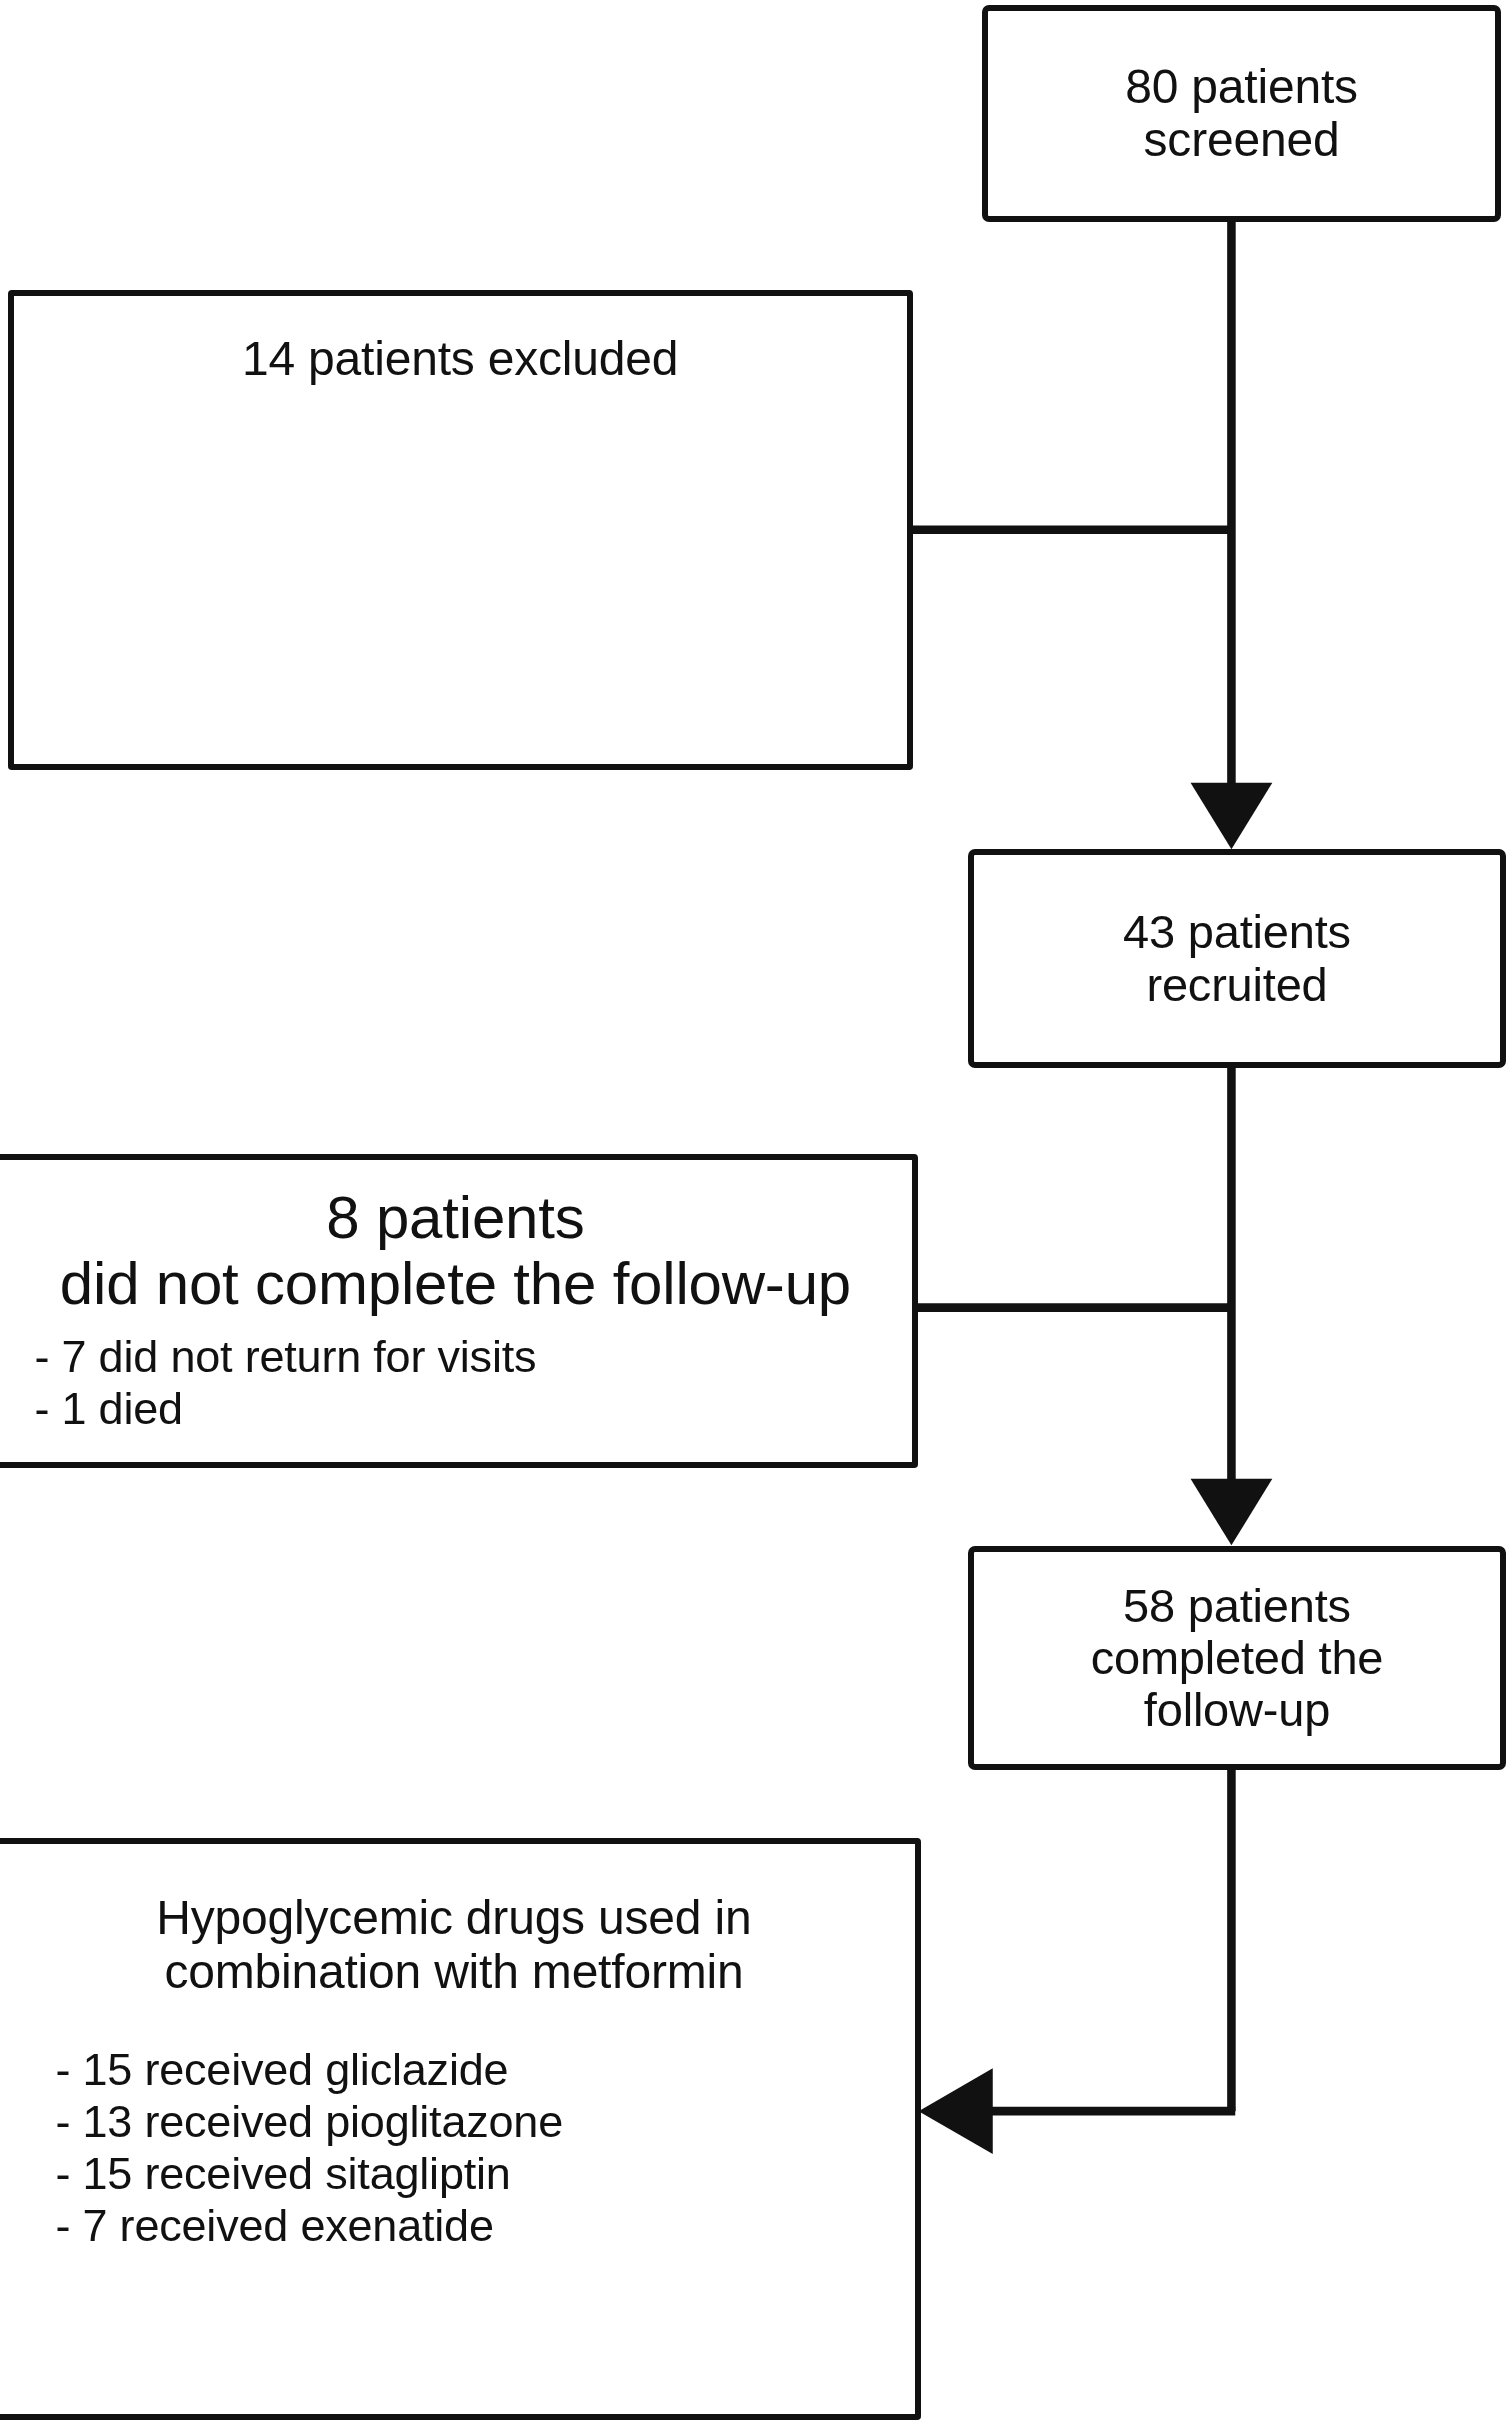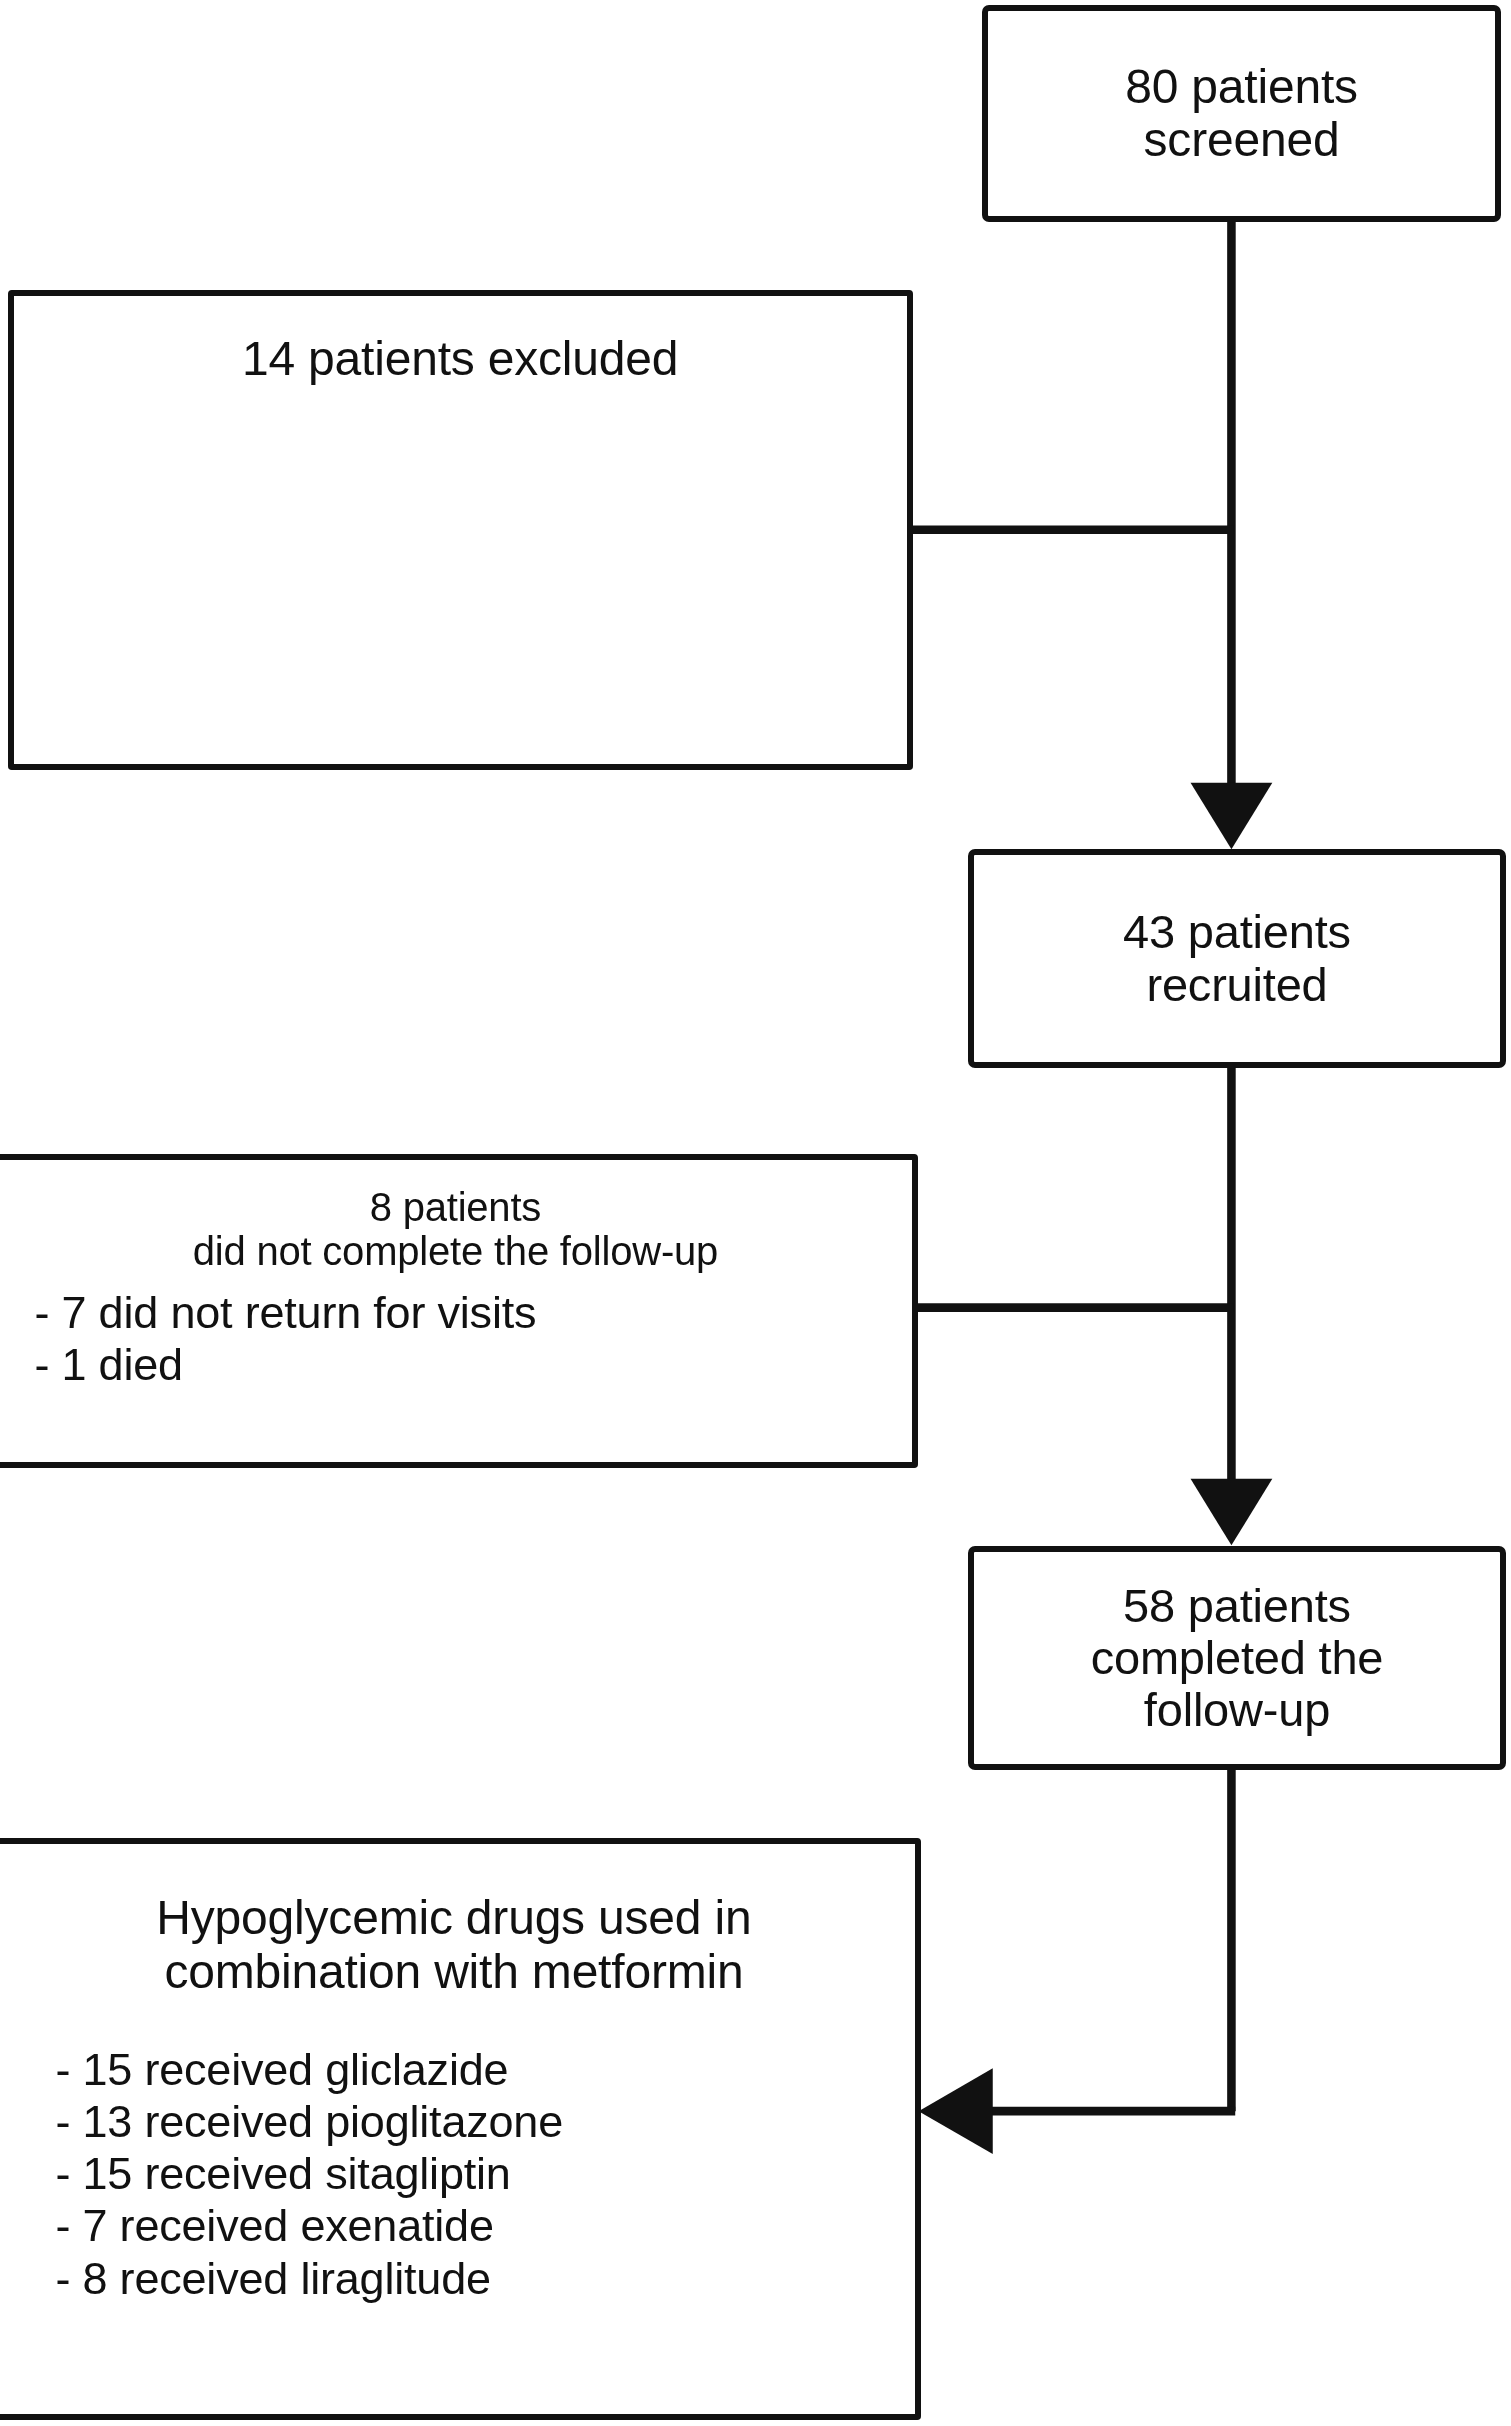--- a/index.html
+++ b/index.html
@@ -83,21 +83,21 @@
     left: 968px; top: 849px; width: 538px; height: 219px;
   }
 
   #node-dropout {
     left: -7.6px; top: 1154px; width: 926px; height: 314px;
     padding: 9.5px 21px 9.5px 21px;
     justify-content: flex-start;
   }
   #node-dropout .node-title {
     margin: 15px 0 5.7px 0;
-    font-size: 40px;
+    font-size: 60px;
   }
   #node-dropout .node-list {
     margin-top: 7.6px;
     padding-left: 15px;
   }
 
   #node-completed {
     left: 968px; top: 1546px; width: 538px; height: 224px;
   }
 
@@ -168,18 +168,17 @@
   </div>
 
   <div class="node square" id="node-drugs">
     <div class="node-title">Hypoglycemic drugs used in
 combination with metformin</div>
     <ul class="node-list">
       <li>- 15 received gliclazide</li>
       <li>- 13 received pioglitazone</li>
       <li>- 15 received sitagliptin</li>
       <li>- 7 received exenatide</li>
-      <li>- 8 received liraglitude</li>
     </ul>
   </div>
 
 </div>
 
 
 </body></html>

